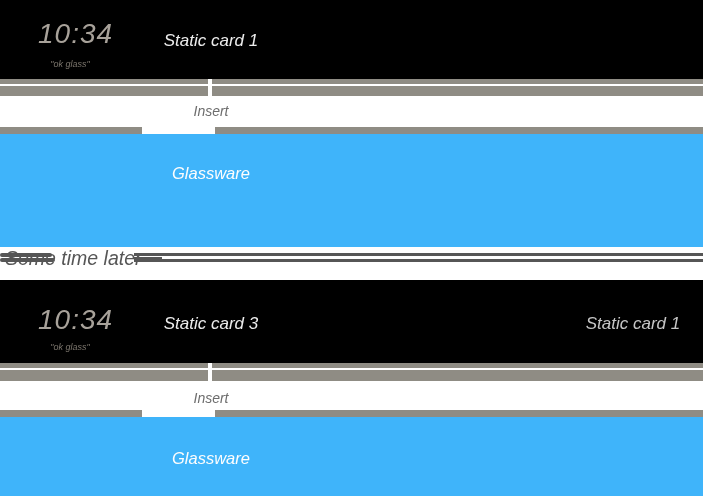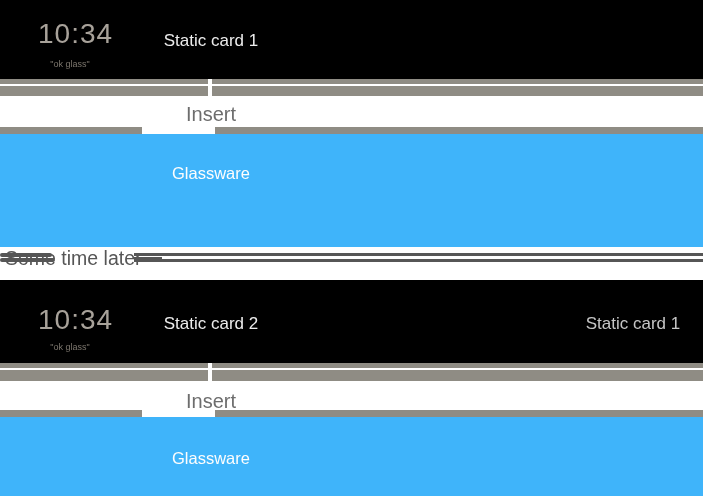--- a/index.html
+++ b/index.html
@@ -1,19 +1,20 @@
 <!DOCTYPE html>
 <html style="--card-bg: #000000; --bar-gray: #8f8c84; --glassware-blue: #3fb4fa; --glassware-text: #fdfdfd; --insert-text: #6d6d6d; --divider-text: #565656; --divider-line: #565656; --clock-text: #a8a29a; --okglass-text: #7c766d; --label-bright: #ececec; --label-dim: #c6c6c6;"><head>
 <meta charset="utf-8">
 <style>
   html,body{margin:0;padding:0;background:#ffffff;}
   .figure{
     position:relative; width:703px; height:496px; overflow:hidden;
     background:#ffffff;
     font-family:"Liberation Sans", sans-serif;
+    font-style:italic;
   }
   .abs{position:absolute;}
   
   .band{left:0;width:703px;background:var(--card-bg);}
   .band.s1{top:0;height:79px;}
   .band.s2{top:280px;height:83px;}
   
   .clock-time{font-size:28px;font-weight:300;letter-spacing:1px;color:var(--clock-text);line-height:1;}
   .s1 .clock-time{left:38px;top:20px;}
   .s2 .clock-time{left:38px;top:26px;}
@@ -28,21 +29,21 @@
   .bar{left:0;width:703px;background:var(--bar-gray);}
   .bar.a1{top:79px;height:5px;}
   .bar.b1{top:86px;height:10px;}
   .bar.c1{top:127px;height:7px;}
   .bar.a2{top:363px;height:5px;}
   .bar.b2{top:370px;height:11px;}
   .bar.c2{top:410px;height:7px;}
   .seam{position:absolute;top:0;bottom:0;left:208px;width:4px;background:#ffffff;display:block;}
   .notch{position:absolute;top:0;bottom:0;left:142px;width:73px;background:#ffffff;display:block;}
   
-  .insert-label{font-size:20px;color:var(--insert-text);transform:translateX(-50%);white-space:nowrap;}
+  .insert-label{font-size:14px;color:var(--insert-text);transform:translateX(-50%);white-space:nowrap;}
   .insert-label.i1{left:211px;top:103px;}
   .insert-label.i2{left:211px;top:390px;}
   
   .glass{left:0;width:703px;background:var(--glassware-blue);}
   .glass.g1{top:134px;height:113px;}
   .glass.g2{top:417px;height:79px;}
   .glass-label{font-size:16.5px;color:var(--glassware-text);transform:translateX(-50%);white-space:nowrap;text-align:center;}
   .g1 .glass-label{left:211px;top:30px;}
   .g2 .glass-label{left:211px;top:32px;}
   
@@ -85,21 +86,21 @@
   <i class="abs divider-line dl-stub1"></i>
   <i class="abs divider-line dl-stub2"></i>
   <span class="abs divider-label">Some time later</span>
   <i class="abs divider-line dl-long1"></i>
   <i class="abs divider-line dl-mid"></i>
   <i class="abs divider-line dl-long2"></i>
 
   <div class="abs band s2">
     <div class="abs clock-time">10:34</div>
     <div class="abs clock-hint">"ok glass"</div>
-    <span class="abs card-label center">Static card 2</span>
+    <span class="abs card-label center">Static card 3</span>
     <span class="abs card-label right">Static card 1</span>
   </div>
 
   <div class="abs bar a2">
     <i class="seam"></i>
   </div>
   <div class="abs bar b2">
     <i class="seam"></i>
   </div>
 

